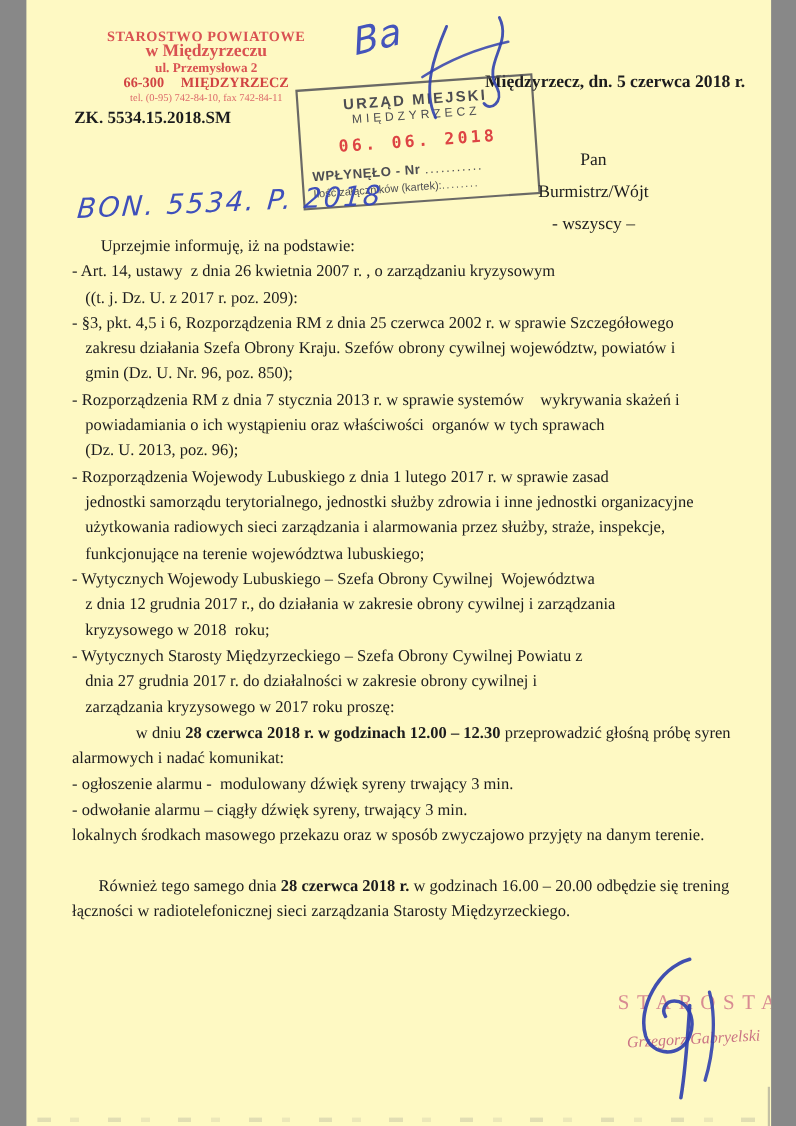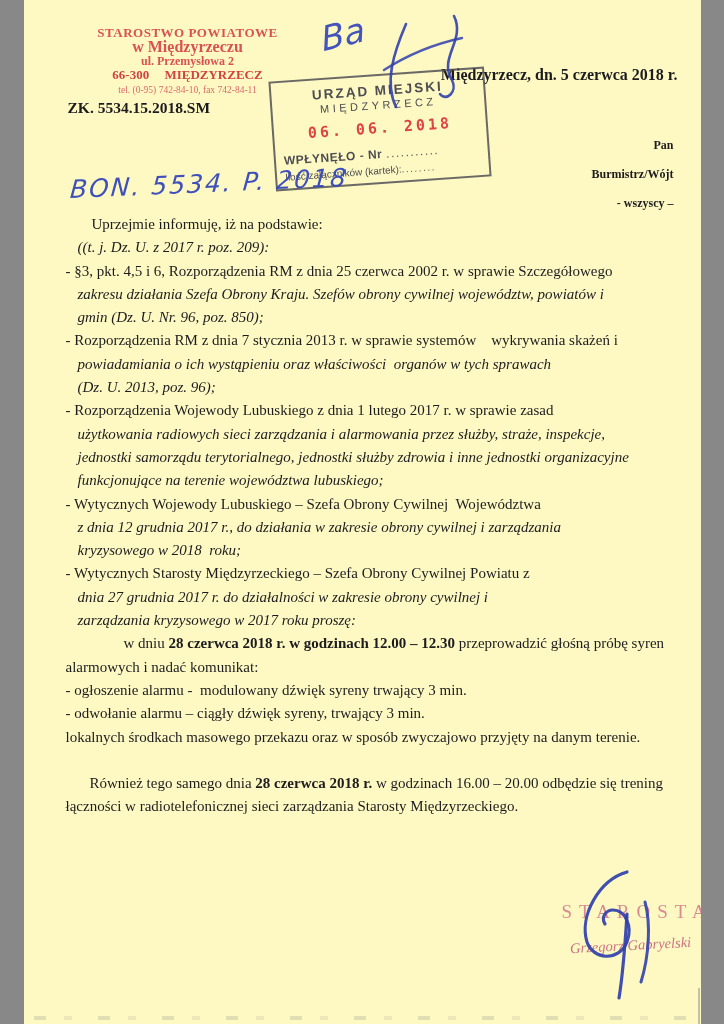--- a/index.html
+++ b/index.html
@@ -27,37 +27,37 @@
     padding:7px 8px 6px 8px;color:#4d4d52;
     font-family:"Liberation Sans",sans-serif;background:rgba(255,255,255,.0);}
   .s1{font-size:13.5px;font-weight:600;letter-spacing:2px;text-align:center;}
   .s2{font-size:11px;letter-spacing:3.5px;text-align:center;margin-top:1px;}
   .sdate{font-family:"DejaVu Sans Mono",monospace;font-weight:bold;font-size:15px;
     color:#dd4444;letter-spacing:3px;text-align:center;margin:8px 0 10px 0;}
   .s3{font-size:12px;font-weight:bold;letter-spacing:.5px;}
   .s4{font-size:10px;margin-top:4px;}
   .dots{letter-spacing:1.5px;font-weight:normal;}
   
-  .addressee{position:absolute;left:382px;top:131px;width:268px;text-align:right;
-    font-weight:bold;font-size:12px;line-height:29px;}
+  .addressee{position:absolute;left:382px;top:131px;width:268px;text-align:center;
+    font-weight:normal;font-size:16px;line-height:29px;}
   
   .hw{color:#3547bb;font-family:"DejaVu Sans",sans-serif;font-style:italic;}
   .hw-top{position:absolute;left:297px;top:14px;font-size:34px;
     transform:rotate(-14deg) skewX(-6deg);opacity:.92;}
   .hw-strokes{position:absolute;left:330px;top:2px;}
   .hw-case{position:absolute;left:46px;top:169px;font-size:25px;letter-spacing:2px;
     transform:rotate(-2.5deg) skewX(-7deg);opacity:.95;}
   
   .body-text{position:absolute;left:42px;top:213px;width:618px;
     font-size:15px;line-height:23.3px;}
   .bl{min-height:23.3px;}
   .bl .b{font-weight:bold;}
   .bl.indent{text-indent:26px;}
   .bl.indent2{text-indent:58px;}
-  .bl.cont{padding-left:12px;font-style:italic;}
+  .bl.cont{padding-left:12px;}
   .bl.just,.bl.just-indent{text-align:justify;text-align-last:justify;}
   .bl.just-indent{text-indent:58px;}
   .bl.gap-indent{margin-top:23px;text-indent:24px;}
   
   .sig-title{position:absolute;left:538px;top:901px;font-size:19px;
     letter-spacing:7px;color:rgba(201,96,128,.72);}
   .sig-name{position:absolute;left:546px;top:937px;font-style:italic;font-size:14.5px;
     color:rgba(190,86,118,.82);transform:rotate(-3deg);}
   .sig-strokes{position:absolute;left:525px;top:858px;}
   svg path{fill:none;stroke:#3040ae;stroke-linecap:round;stroke-linejoin:round;}
@@ -102,30 +102,31 @@
   <div class="hw hw-top">Ba</div>
   <svg class="hw-strokes" width="140" height="115" viewBox="0 0 140 115">
     <path d="M52,22 C40,50 30,80 42,105" stroke-width="2.6" opacity="0.9"></path>
     <path d="M100,14 C112,38 84,56 98,78 C104,90 92,100 86,92" stroke-width="2.6" opacity="0.9"></path>
     <path d="M30,68 C55,52 80,42 108,36" stroke-width="2.4" opacity="0.85"></path>
   </svg>
   <div class="hw hw-case">BON. 5534. P. 2018</div>
 
   <div class="body-text">
       <div class="bl indent"><span>Uprzejmie informuję, iż na podstawie:</span></div>
+      <div class="bl plain"><span>- Art. 14, ustawy&nbsp; z dnia 26 kwietnia 2007 r. , o zarządzaniu kryzysowym</span></div>
       <div class="bl cont"><span>((t. j. Dz. U. z 2017 r. poz. 209):</span></div>
       <div class="bl plain"><span>- §3, pkt. 4,5 i 6, Rozporządzenia RM z dnia 25 czerwca 2002 r. w sprawie Szczegółowego</span></div>
       <div class="bl cont"><span>zakresu działania Szefa Obrony Kraju. Szefów obrony cywilnej województw, powiatów i</span></div>
       <div class="bl cont"><span>gmin (Dz. U. Nr. 96, poz. 850);</span></div>
       <div class="bl plain"><span>- Rozporządzenia RM z dnia 7 stycznia 2013 r. w sprawie systemów&nbsp;&nbsp;&nbsp; wykrywania skażeń i</span></div>
       <div class="bl cont"><span>powiadamiania o ich wystąpieniu oraz właściwości&nbsp; organów w tych sprawach</span></div>
       <div class="bl cont"><span>(Dz. U. 2013, poz. 96);</span></div>
       <div class="bl plain"><span>- Rozporządzenia Wojewody Lubuskiego z dnia 1 lutego 2017 r. w sprawie zasad</span></div>
+      <div class="bl cont"><span>jednostki samorządu terytorialnego, jednostki służby zdrowia i inne jednostki organizacyjne</span></div>
       <div class="bl cont"><span>użytkowania radiowych sieci zarządzania i alarmowania przez służby, straże, inspekcje,</span></div>
-      <div class="bl cont"><span>jednostki samorządu terytorialnego, jednostki służby zdrowia i inne jednostki organizacyjne</span></div>
       <div class="bl cont"><span>funkcjonujące na terenie województwa lubuskiego;</span></div>
       <div class="bl plain"><span>- Wytycznych Wojewody Lubuskiego – Szefa Obrony Cywilnej&nbsp; Województwa</span></div>
       <div class="bl cont"><span>z dnia 12 grudnia 2017 r., do działania w zakresie obrony cywilnej i zarządzania</span></div>
       <div class="bl cont"><span>kryzysowego w 2018&nbsp; roku;</span></div>
       <div class="bl plain"><span>- Wytycznych Starosty Międzyrzeckiego – Szefa Obrony Cywilnej Powiatu z</span></div>
       <div class="bl cont"><span>dnia 27 grudnia 2017 r. do działalności w zakresie obrony cywilnej i</span></div>
       <div class="bl cont"><span>zarządzania kryzysowego w 2017 roku proszę:</span></div>
       <div class="bl indent2"><span>w dniu </span><span class="b">28 czerwca 2018 r. w godzinach 12.00 – 12.30</span><span> przeprowadzić głośną próbę syren</span></div>
       <div class="bl plain"><span>alarmowych i nadać komunikat:</span></div>
       <div class="bl plain"><span>- ogłoszenie alarmu -&nbsp; modulowany dźwięk syreny trwający 3 min.</span></div>

